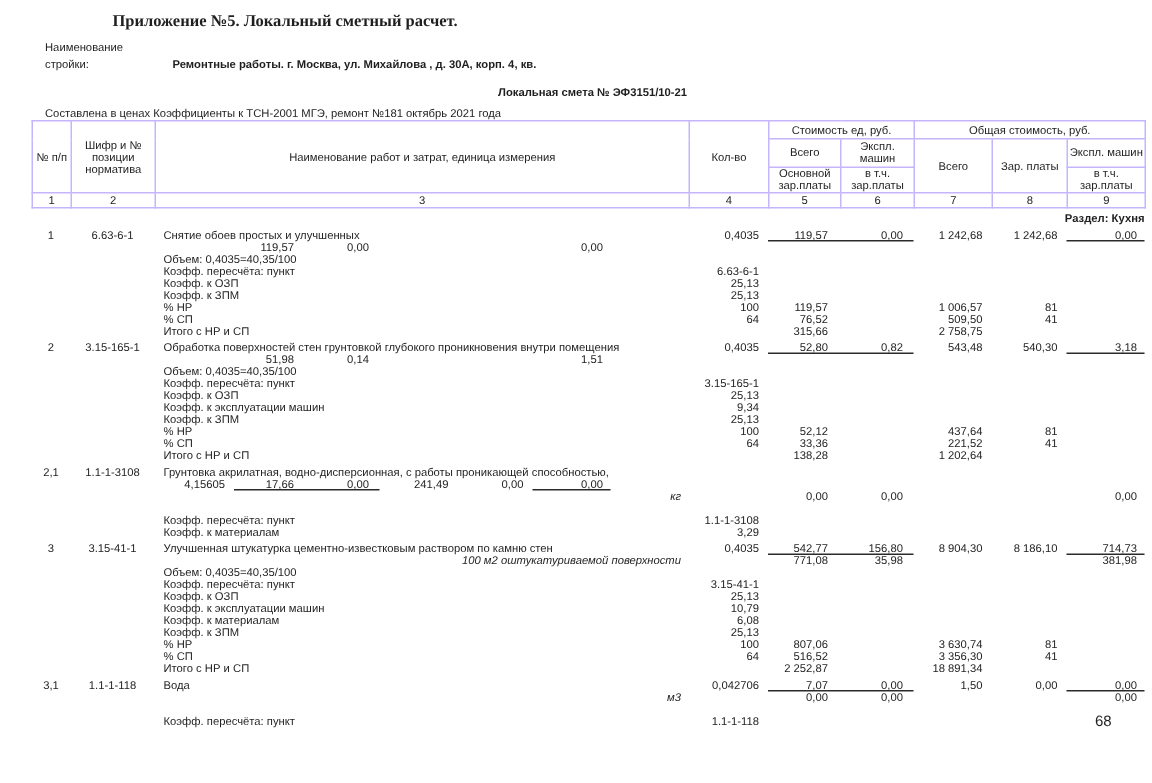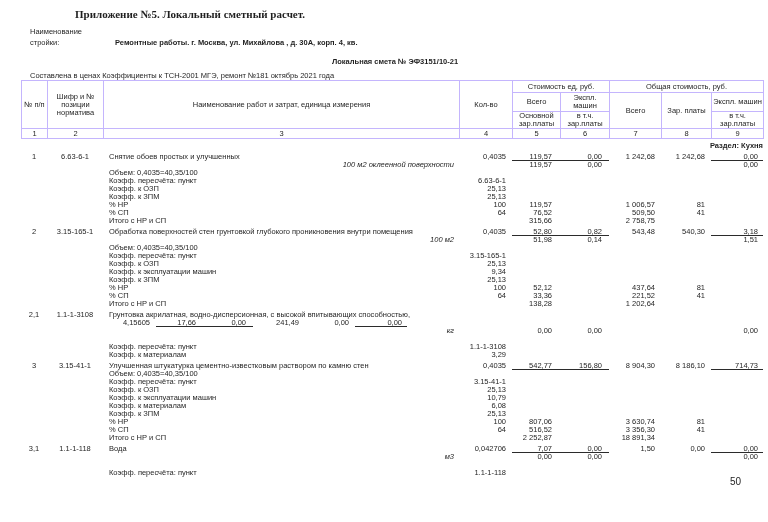--- a/index.html
+++ b/index.html
@@ -114,21 +114,20 @@
         <span class="c c4">0,4035</span>
         <span class="c c5 ul">119,57</span>
         <span class="c c6 ul">0,00</span>
         <span class="c c7">1 242,68</span>
         <span class="c c8">1 242,68</span>
         <span class="c c9 ul">0,00</span>
       </div>
       <div class="ln unit">
         <span class="c c1"></span>
         <span class="c c2"></span>
-        <span class="c c3 unitcell">100 м2 оклеенной поверхности</span>
         <span class="c c4"></span>
         <span class="c c5">119,57</span>
         <span class="c c6">0,00</span>
         <span class="c c7"></span>
         <span class="c c8"></span>
         <span class="c c9">0,00</span>
       </div>
       <div class="ln detail">
         <span class="c c1"></span>
         <span class="c c2"></span>
@@ -213,21 +212,20 @@
         <span class="c c4">0,4035</span>
         <span class="c c5 ul">52,80</span>
         <span class="c c6 ul">0,82</span>
         <span class="c c7">543,48</span>
         <span class="c c8">540,30</span>
         <span class="c c9 ul">3,18</span>
       </div>
       <div class="ln unit">
         <span class="c c1"></span>
         <span class="c c2"></span>
-        <span class="c c3 unitcell">100 м2</span>
         <span class="c c4"></span>
         <span class="c c5">51,98</span>
         <span class="c c6">0,14</span>
         <span class="c c7"></span>
         <span class="c c8"></span>
         <span class="c c9">1,51</span>
       </div>
       <div class="ln detail">
         <span class="c c1"></span>
         <span class="c c2"></span>
@@ -312,21 +310,21 @@
         <span class="c c4"></span>
         <span class="c c5">138,28</span>
         <span class="c c6"></span>
         <span class="c c7">1 202,64</span>
         <span class="c c8"></span>
         <span class="c c9"></span>
       </div>
       <div class="ln detail mt">
         <span class="c c1">2,1</span>
         <span class="c c2">1.1-1-3108</span>
-        <span class="c c3">Грунтовка акрилатная, водно-дисперсионная, с высокой впитывающих способностью,</span>
+        <span class="c c3">Грунтовка акрилатная, водно-дисперсионная, с работы проникающей способностью,</span>
         <span class="c c4"></span>
         <span class="c c5"></span>
         <span class="c c6"></span>
         <span class="c c7"></span>
         <span class="c c8"></span>
         <span class="c c9"></span>
       </div>
       <div class="ln item">
         <span class="c c1"></span>
         <span class="c c2"></span>
@@ -385,20 +383,31 @@
         <span class="c c1">3</span>
         <span class="c c2">3.15-41-1</span>
         <span class="c c3">Улучшенная штукатурка цементно-известковым раствором по камню стен</span>
         <span class="c c4">0,4035</span>
         <span class="c c5 ul">542,77</span>
         <span class="c c6 ul">156,80</span>
         <span class="c c7">8 904,30</span>
         <span class="c c8">8 186,10</span>
         <span class="c c9 ul">714,73</span>
       </div>
+      <div class="ln unit">
+        <span class="c c1"></span>
+        <span class="c c2"></span>
+        <span class="c c3 unitcell">100 м2 оштукатуриваемой поверхности</span>
+        <span class="c c4"></span>
+        <span class="c c5">771,08</span>
+        <span class="c c6">35,98</span>
+        <span class="c c7"></span>
+        <span class="c c8"></span>
+        <span class="c c9">381,98</span>
+      </div>
       <div class="ln detail">
         <span class="c c1"></span>
         <span class="c c2"></span>
         <span class="c c3">Объем: 0,4035=40,35/100</span>
         <span class="c c4"></span>
         <span class="c c5"></span>
         <span class="c c6"></span>
         <span class="c c7"></span>
         <span class="c c8"></span>
         <span class="c c9"></span>
@@ -531,13 +540,13 @@
         <span class="c c4">1.1-1-118</span>
         <span class="c c5"></span>
         <span class="c c6"></span>
         <span class="c c7"></span>
         <span class="c c8"></span>
         <span class="c c9"></span>
       </div>
     </div>
 </div>
 
-<div class="abs pageno">50</div>
+<div class="abs pageno">68</div>
 
 </body></html>

